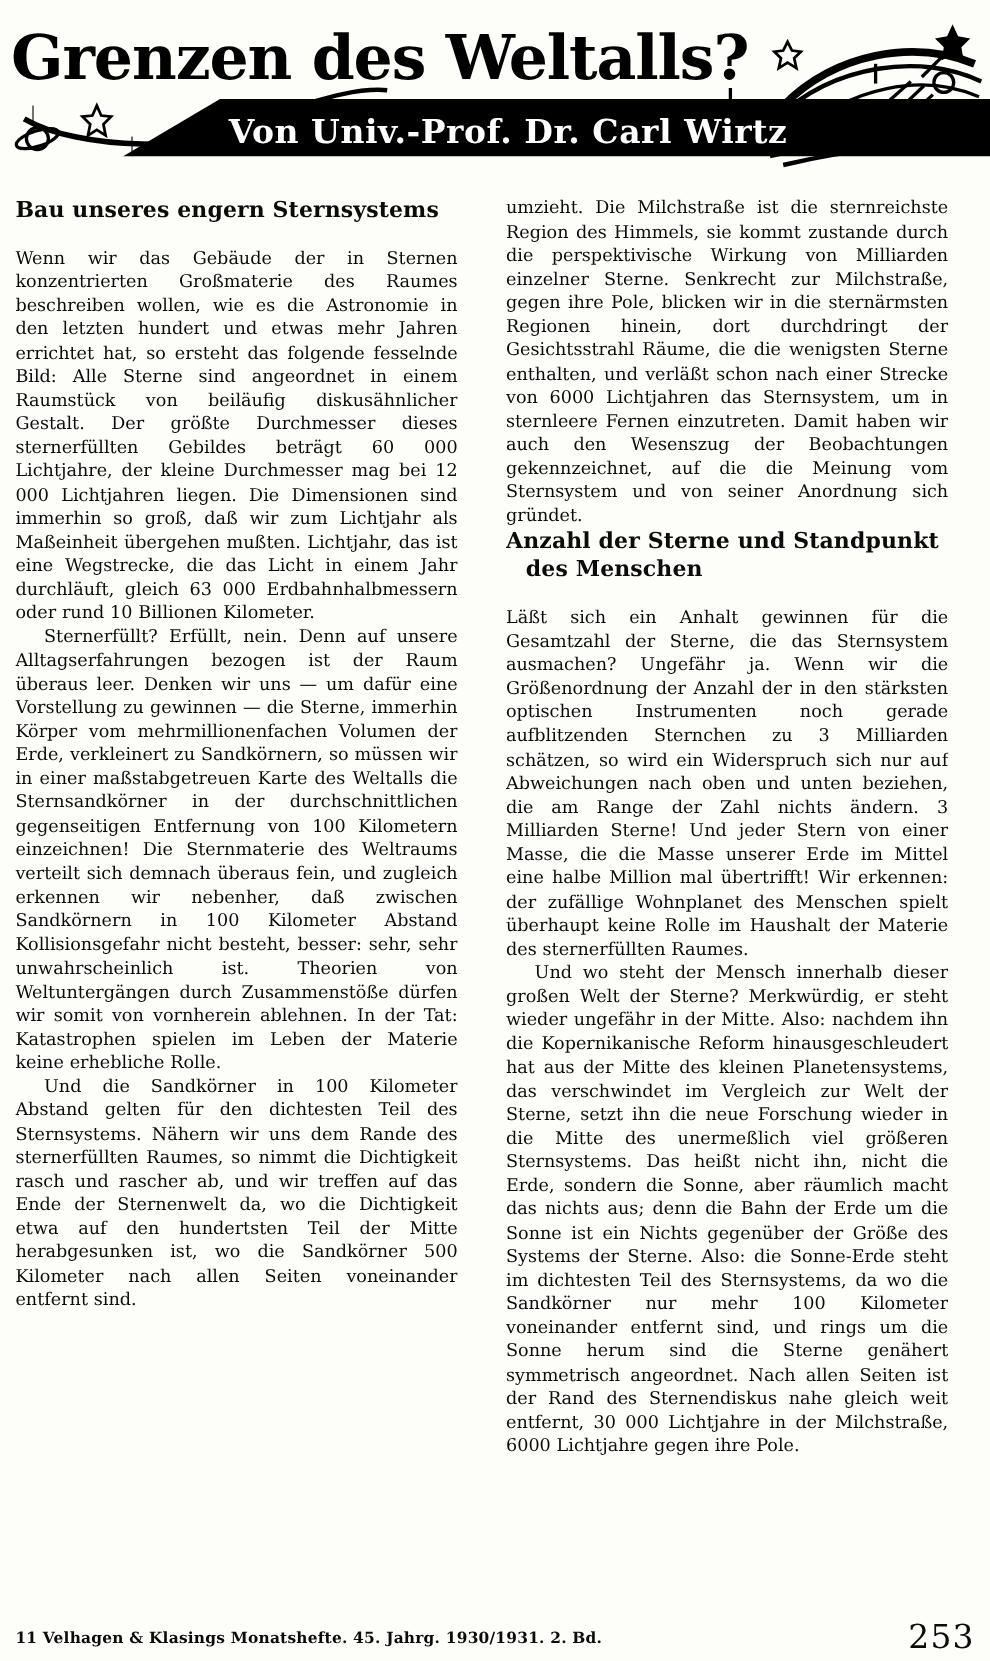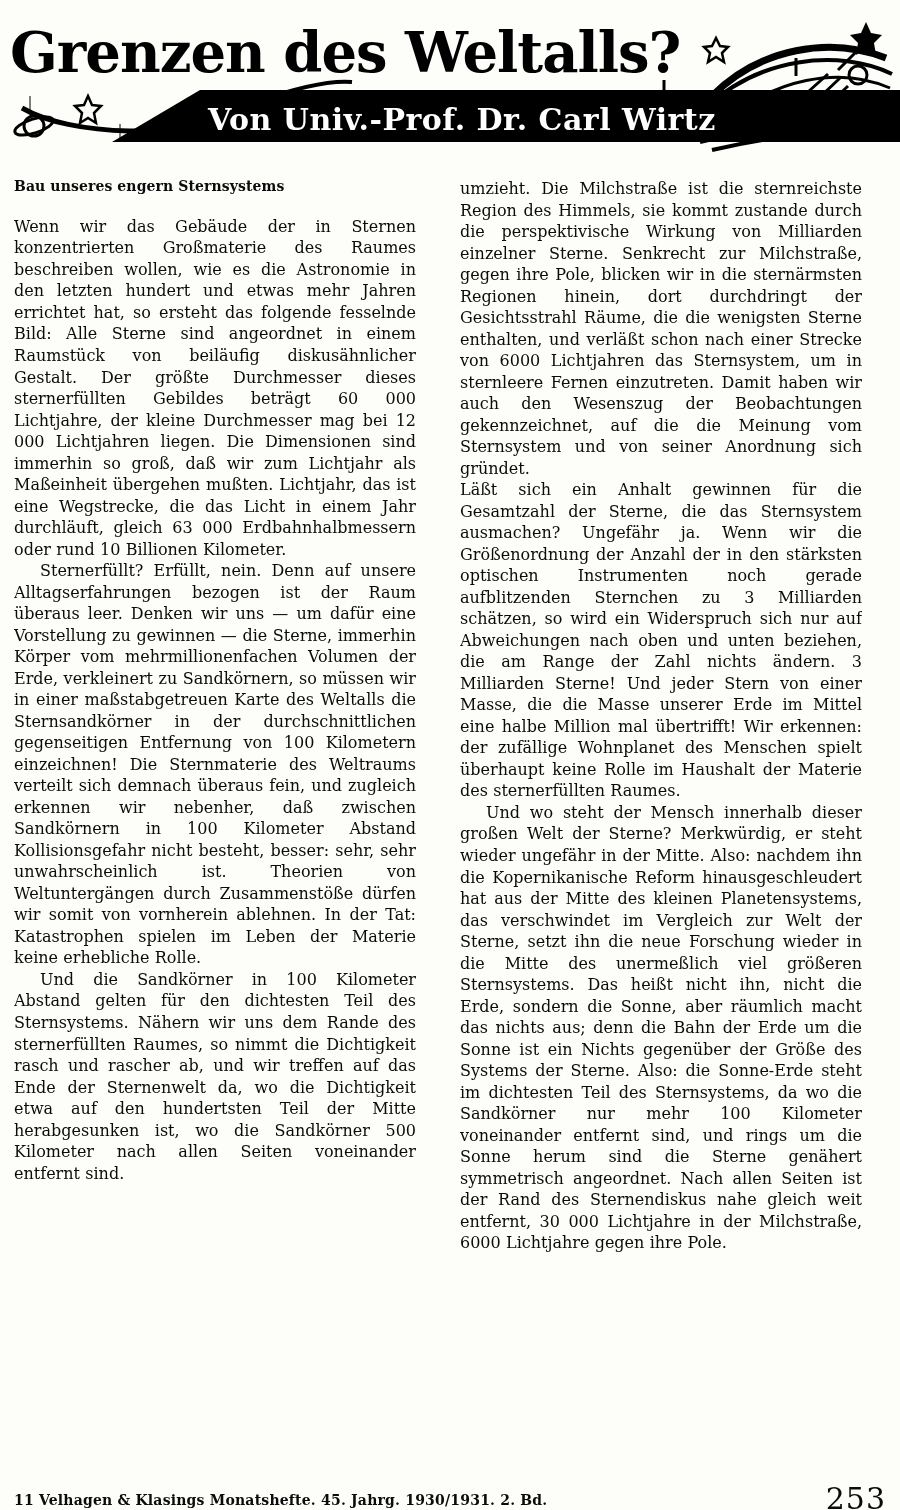--- a/index.html
+++ b/index.html
@@ -61,21 +61,21 @@
     height: 1265px;
     overflow: hidden;
   }
   .col-left  { left: 14px; }
   .col-right { left: 460px; }
 
   h2.section-head {
     margin: 0 0 12px 0;
     font-family: "DejaVu Serif", "Liberation Serif", serif;
     font-weight: 700;
-    font-size: 14px;
+    font-size: 20px;
     line-height: 1.28;
     letter-spacing: 0.1px;
     text-indent: 0;
   }
   h2.section-head.hanging {
     padding-left: 18px;
     text-indent: -18px;
   }
   h2.section-head + p { text-indent: 0; margin-top: 20px; }
 
@@ -88,21 +88,21 @@
     word-spacing: 0.2px;
     hyphens: none;
   }
   p.body-par.first { text-indent: 0; }
   p.body-par.cont  { text-indent: 0; }
 
   
   .footer {
     position: absolute;
     left: 14px;
-    bottom: 0;
+    bottom: 10px;
     width: 872px;
     height: 34px;
   }
   .footer-imprint {
     position: absolute;
     left: 0;
     bottom: 2px;
     font-size: 14px;
     font-weight: 700;
     letter-spacing: 0.2px;
@@ -189,20 +189,21 @@
   <div class="col col-left">
     <h2 class="section-head">Bau unseres engern Sternsystems</h2>
     <p class="body-par first">Wenn wir das Gebäude der in Sternen konzentrierten Großmaterie des Raumes beschreiben wollen, wie es die Astronomie in den letzten hundert und etwas mehr Jahren errichtet hat, so ersteht das folgende fesselnde Bild: Alle Sterne sind angeordnet in einem Raumstück von beiläufig diskusähnlicher Gestalt. Der größte Durchmesser dieses sternerfüllten Gebildes beträgt 60 000 Lichtjahre, der kleine Durchmesser mag bei 12 000 Lichtjahren liegen. Die Dimensionen sind immerhin so groß, daß wir zum Lichtjahr als Maßeinheit übergehen mußten. Lichtjahr, das ist eine Wegstrecke, die das Licht in einem Jahr durchläuft, gleich 63 000 Erdbahnhalbmessern oder rund 10 Billionen Kilometer.</p>
     <p class="body-par">Sternerfüllt? Erfüllt, nein. Denn auf unsere Alltagserfahrungen bezogen ist der Raum überaus leer. Denken wir uns — um dafür eine Vorstellung zu gewinnen — die Sterne, immerhin Körper vom mehrmillionenfachen Volumen der Erde, verkleinert zu Sandkörnern, so müssen wir in einer maßstabgetreuen Karte des Weltalls die Sternsandkörner in der durchschnittlichen gegenseitigen Entfernung von 100 Kilometern einzeichnen! Die Sternmaterie des Weltraums verteilt sich demnach überaus fein, und zugleich erkennen wir nebenher, daß zwischen Sandkörnern in 100 Kilometer Abstand Kollisionsgefahr nicht besteht, besser: sehr, sehr unwahrscheinlich ist. Theorien von Weltuntergängen durch Zusammenstöße dürfen wir somit von vornherein ablehnen. In der Tat: Katastrophen spielen im Leben der Materie keine erhebliche Rolle.</p>
     <p class="body-par">Und die Sandkörner in 100 Kilometer Abstand gelten für den dichtesten Teil des Sternsystems. Nähern wir uns dem Rande des sternerfüllten Raumes, so nimmt die Dichtigkeit rasch und rascher ab, und wir treffen auf das Ende der Sternenwelt da, wo die Dichtigkeit etwa auf den hundertsten Teil der Mitte herabgesunken ist, wo die Sandkörner 500 Kilometer nach allen Seiten voneinander entfernt sind.</p>
 
   </div>
 
   <div class="col col-right">
     <p class="body-par cont">umzieht. Die Milchstraße ist die sternreichste Region des Himmels, sie kommt zustande durch die perspektivische Wirkung von Milliarden einzelner Sterne. Senkrecht zur Milchstraße, gegen ihre Pole, blicken wir in die sternärmsten Regionen hinein, dort durchdringt der Gesichtsstrahl Räume, die die wenigsten Sterne enthalten, und verläßt schon nach einer Strecke von 6000 Lichtjahren das Sternsystem, um in sternleere Fernen einzutreten. Damit haben wir auch den Wesenszug der Beobachtungen gekennzeichnet, auf die die Meinung vom Sternsystem und von seiner Anordnung sich gründet.</p>
+    <h2 class="section-head hanging">Anzahl der Sterne und Standpunkt des Menschen</h2>
     <p class="body-par first">Läßt sich ein Anhalt gewinnen für die Gesamtzahl der Sterne, die das Sternsystem ausmachen? Ungefähr ja. Wenn wir die Größenordnung der Anzahl der in den stärksten optischen Instrumenten noch gerade aufblitzenden Sternchen zu 3 Milliarden schätzen, so wird ein Widerspruch sich nur auf Abweichungen nach oben und unten beziehen, die am Range der Zahl nichts ändern. 3 Milliarden Sterne! Und jeder Stern von einer Masse, die die Masse unserer Erde im Mittel eine halbe Million mal übertrifft! Wir erkennen: der zufällige Wohnplanet des Menschen spielt überhaupt keine Rolle im Haushalt der Materie des sternerfüllten Raumes.</p>
     <p class="body-par">Und wo steht der Mensch innerhalb dieser großen Welt der Sterne? Merkwürdig, er steht wieder ungefähr in der Mitte. Also: nachdem ihn die Kopernikanische Reform hinausgeschleudert hat aus der Mitte des kleinen Planetensystems, das verschwindet im Vergleich zur Welt der Sterne, setzt ihn die neue Forschung wieder in die Mitte des unermeßlich viel größeren Sternsystems. Das heißt nicht ihn, nicht die Erde, sondern die Sonne, aber räumlich macht das nichts aus; denn die Bahn der Erde um die Sonne ist ein Nichts gegenüber der Größe des Systems der Sterne. Also: die Sonne-Erde steht im dichtesten Teil des Sternsystems, da wo die Sandkörner nur mehr 100 Kilometer voneinander entfernt sind, und rings um die Sonne herum sind die Sterne genähert symmetrisch angeordnet. Nach allen Seiten ist der Rand des Sternendiskus nahe gleich weit entfernt, 30 000 Lichtjahre in der Milchstraße, 6000 Lichtjahre gegen ihre Pole.</p>
   </div>
 
 </div>
 
 <div class="footer">
   <div class="footer-imprint">11 Velhagen &amp; Klasings Monatshefte.  45. Jahrg.  1930/1931.  2. Bd.</div>
   <div class="folio">253</div>
 </div>

